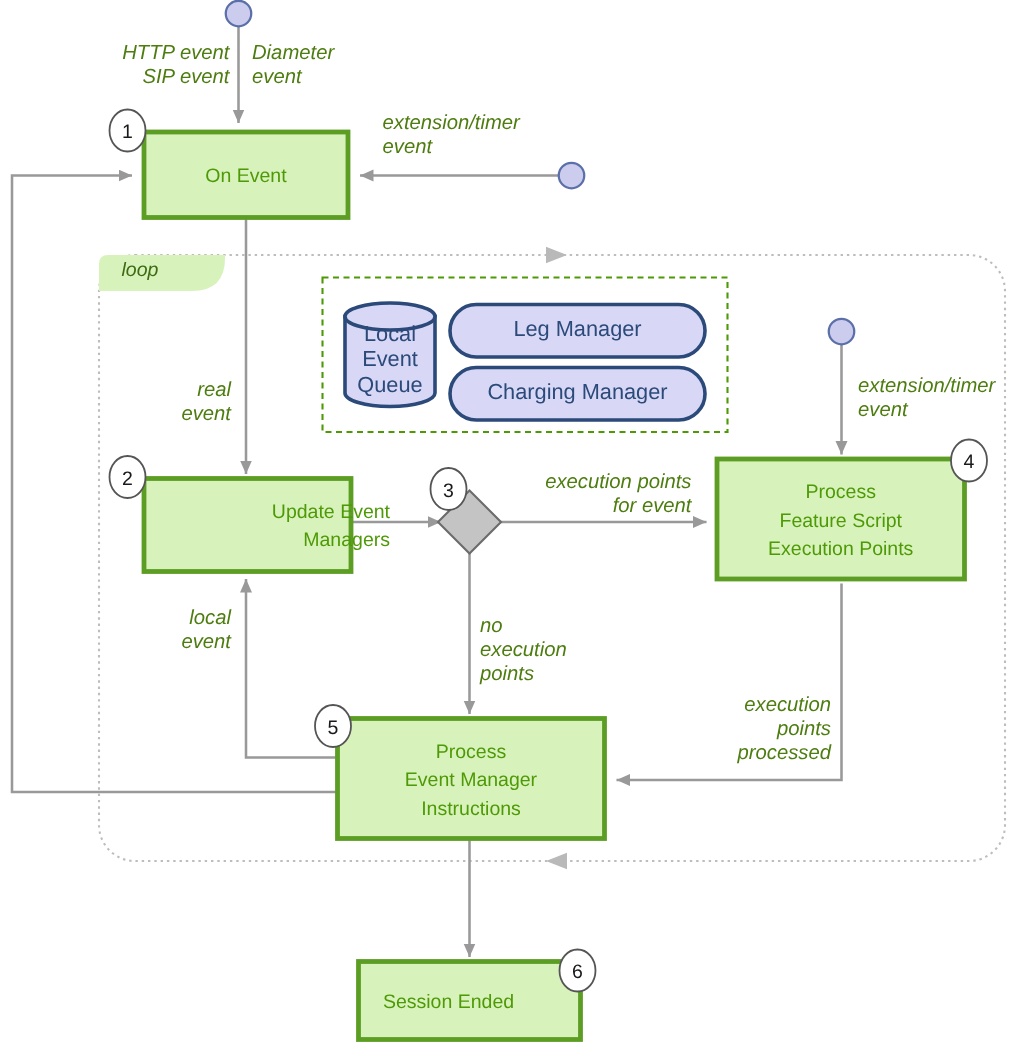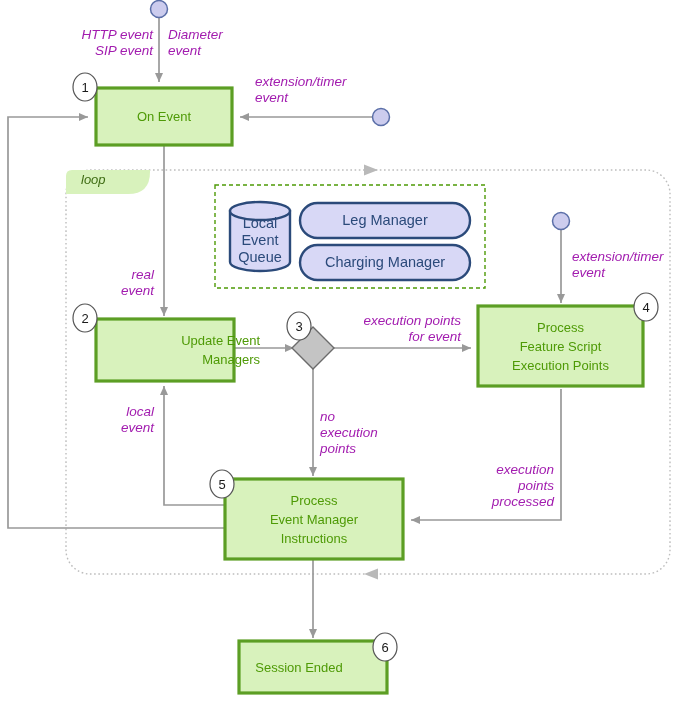--- a/index.html
+++ b/index.html
@@ -19,21 +19,21 @@
   }
   #diagram-svg {
     position: absolute;
     left: 0;
     top: 0;
   }
   .lbl {
     position: absolute;
     font-style: italic;
     font-size: 13.5px;
-    color: #a21caf;
+    color: #4d7c0f;
     line-height: 16px;
     white-space: pre;
   }
   .lbl.r { text-align: right; }
   .node-text {
     position: absolute;
     color: #4e9a06;
     font-size: 13px;
     line-height: 19px;
     text-align: center;
@@ -182,21 +182,21 @@
   <div class="badge-text" style="left:375px; top:640px;">6</div>
 
   <div class="lbl r" style="left:35px; top:27px; width:118px;">HTTP event
 SIP event</div>
   <div class="lbl" style="left:168px; top:27px; width:110px;">Diameter
 event</div>
   <div class="lbl" style="left:255px; top:74px; width:140px;">extension/timer
 event</div>
   <div class="lbl" style="left:572px; top:249px; width:140px;">extension/timer
 event</div>
-  <div class="lbl r" style="left:66px; top:267px; width:88px;">real
+  <div class="lbl r" style="left:66px; top:252px; width:88px;">real
 event</div>
   <div class="lbl r" style="left:66px; top:404px; width:88px;">local
 event</div>
   <div class="lbl r" style="left:333px; top:313px; width:128px;">execution points
 for event</div>
   <div class="lbl" style="left:320px; top:409px; width:110px;">no
 execution
 points</div>
   <div class="lbl r" style="left:440px; top:462px; width:114px;">execution
 points

